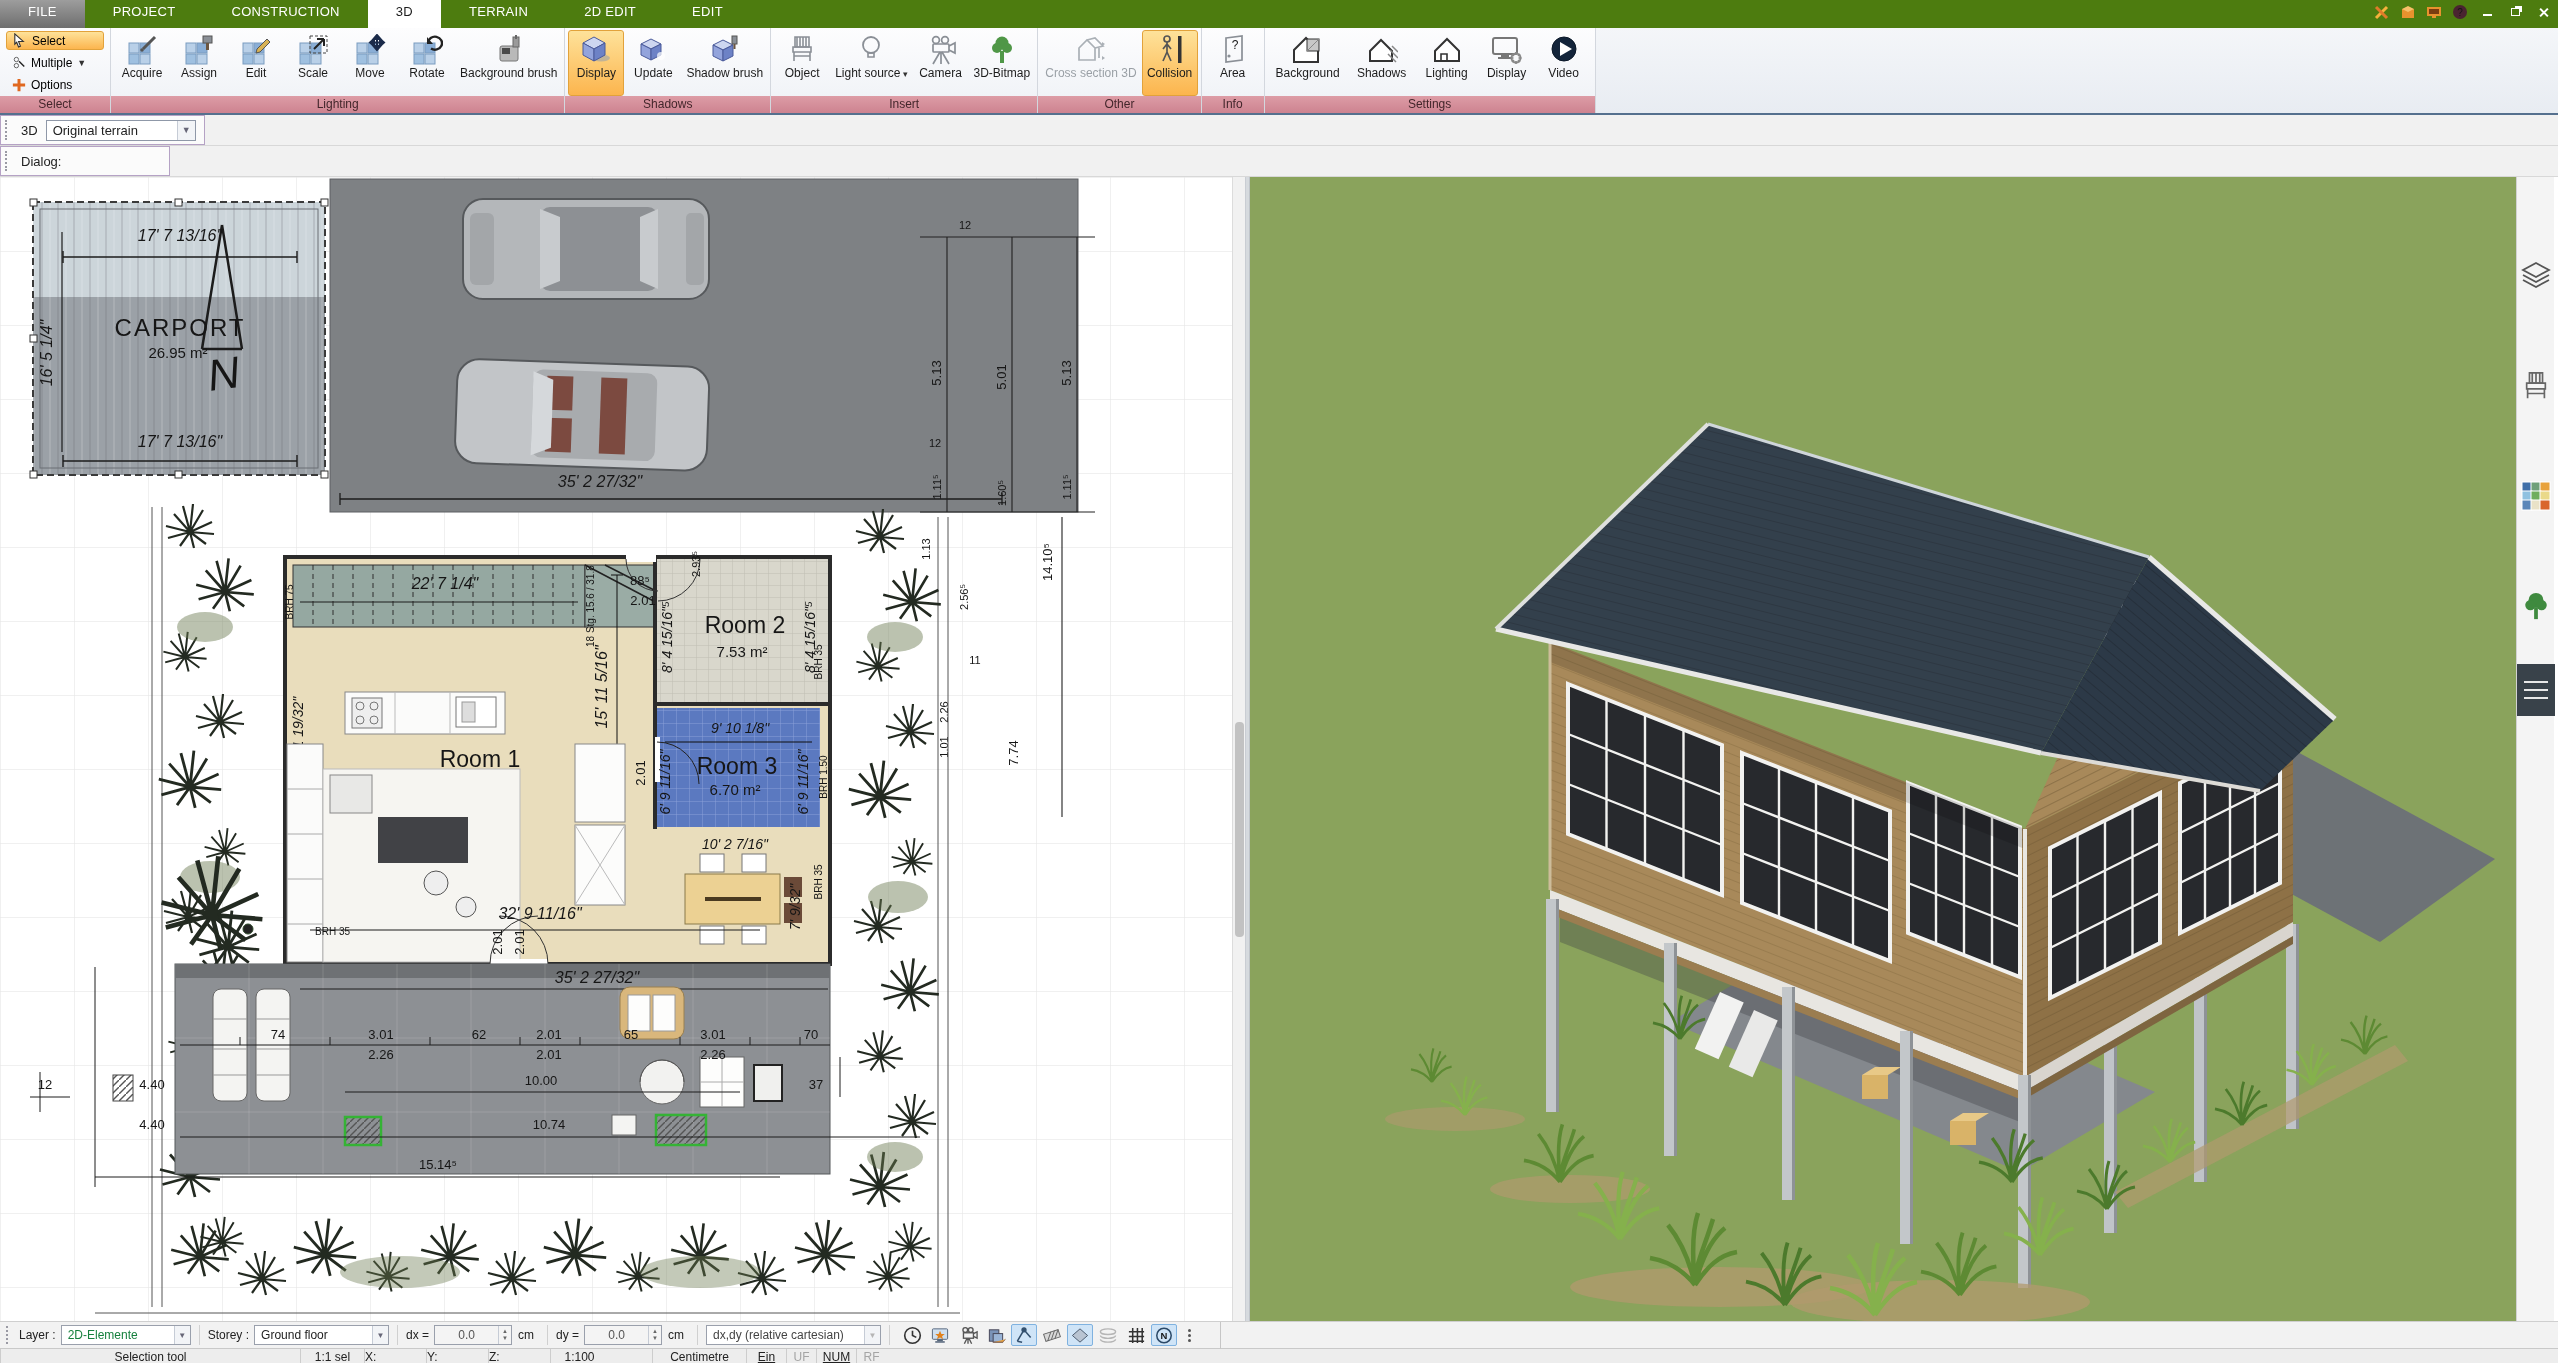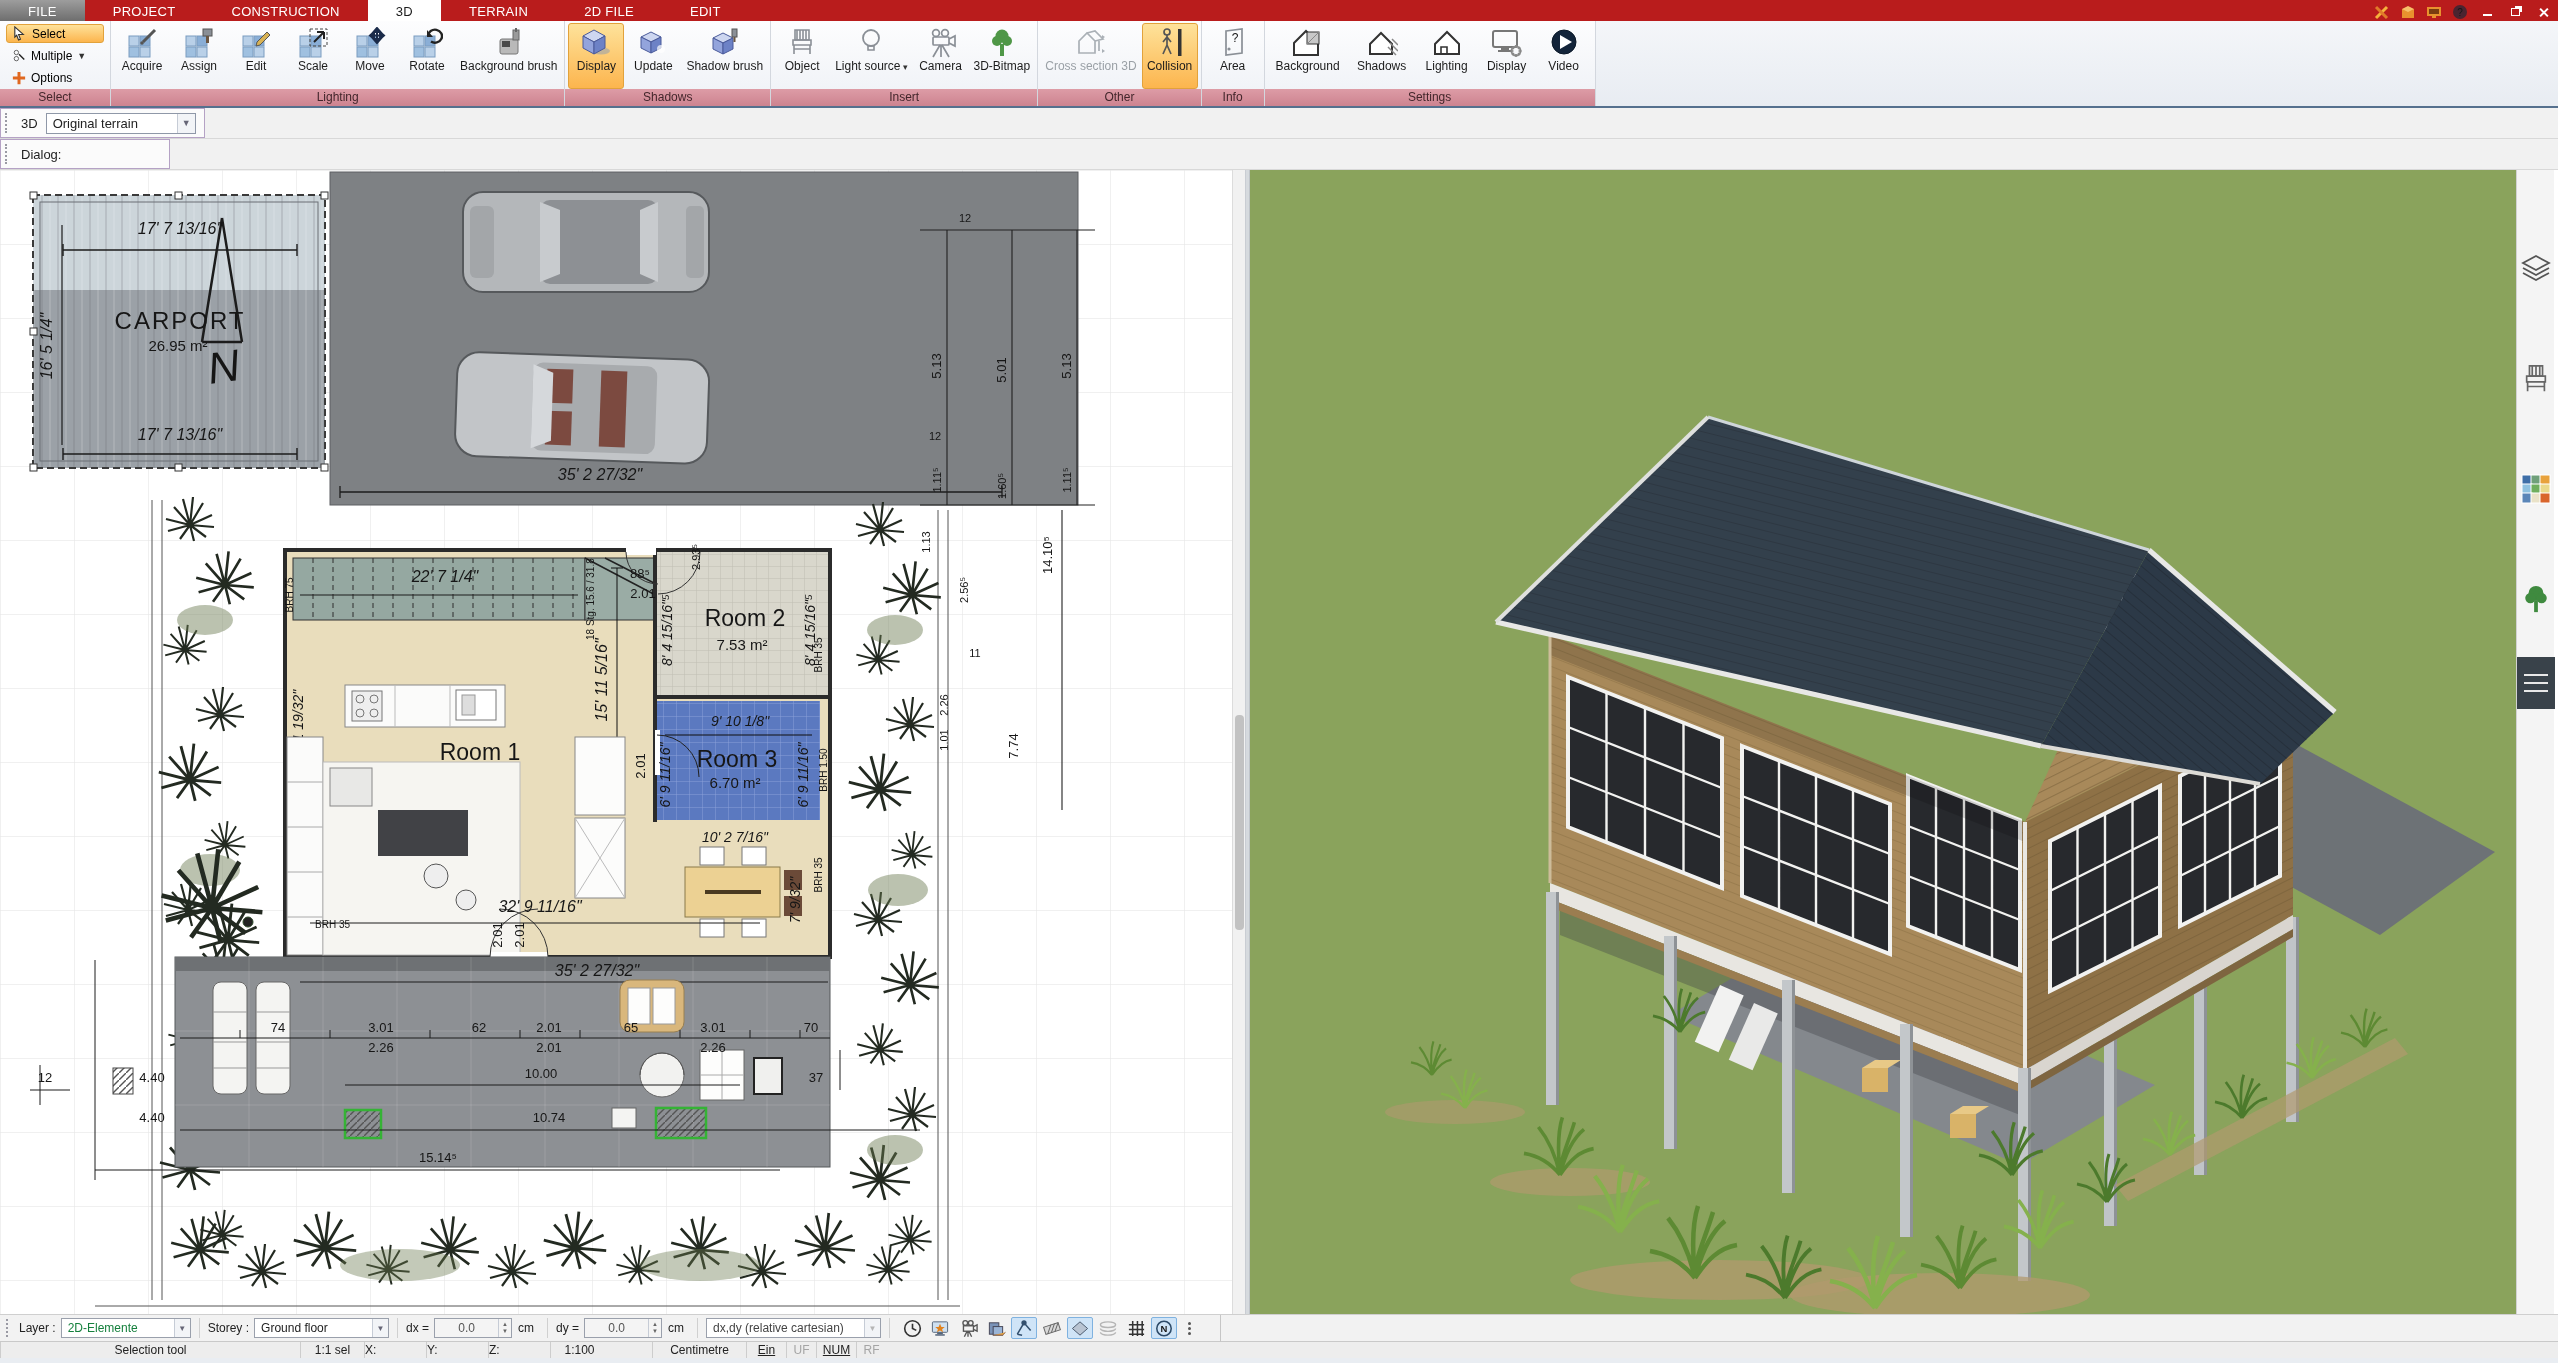--- a/index.html
+++ b/index.html
@@ -1,19 +1,19 @@
 <!DOCTYPE html>
 <html><head>
 <meta charset="utf-8">
 <style>
   html,body{margin:0;padding:0;width:2558px;height:1363px;overflow:hidden;
     font-family:"Liberation Sans",sans-serif;background:#e9edf2;-webkit-font-smoothing:antialiased;}
   *{box-sizing:border-box;}
   
-  .menubar{height:21px;background:#b91c1c;display:flex;align-items:stretch;color:#fff;font-size:13px;position:relative;}
+  .menubar{height:28px;background:#4d7c0f;display:flex;align-items:stretch;color:#fff;font-size:13px;position:relative;}
   .tab{padding:0 28px;line-height:24px;letter-spacing:.3px;cursor:default;}
   .tab.file{background:linear-gradient(#9d9d9d,#6e6e6e);}
   .tab.active{background:#fff;color:#1c1c1c;}
   .win-icons{position:absolute;right:4px;top:0;height:24px;display:flex;align-items:center;gap:6px;}
   .wi{width:20px;height:18px;display:flex;align-items:center;justify-content:center;}
   .wi svg{display:block;}
   .wglyph{width:22px;height:18px;color:#fff;display:flex;align-items:center;justify-content:center;font-size:12px;}
   .min-bar{width:9px;height:2px;background:#fff;margin-top:6px;}
   .rest-box{width:9px;height:8px;border:1.5px solid #fff;box-shadow:3px -3px 0 -1px #fff;}
   .close-x{position:relative;width:11px;height:11px;}
@@ -90,21 +90,21 @@
 </style>
 </head>
 <body>
 
 <div class="menubar">
   <div class="tab file">FILE</div>
   <div class="tab">PROJECT</div>
   <div class="tab">CONSTRUCTION</div>
   <div class="tab active">3D</div>
   <div class="tab">TERRAIN</div>
-  <div class="tab">2D FILE</div>
+  <div class="tab">2D EDIT</div>
   <div class="tab">EDIT</div>
   <div class="win-icons">
     <span class="wi">
         <svg width="16" height="16" viewBox="0 0 16 16">
           <path d="M2 14 L13 3" stroke="#f5b23c" stroke-width="3"></path>
           <path d="M2 3 L13 14" stroke="#e07b2a" stroke-width="3"></path>
         </svg>
       </span>
     <span class="wi">
         <svg width="16" height="16" viewBox="0 0 16 16">

